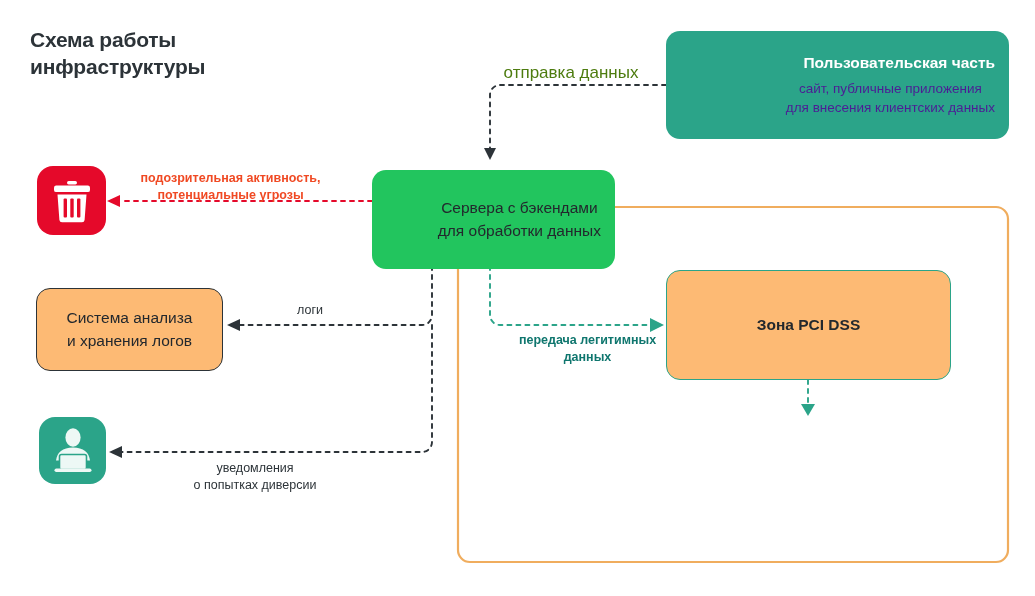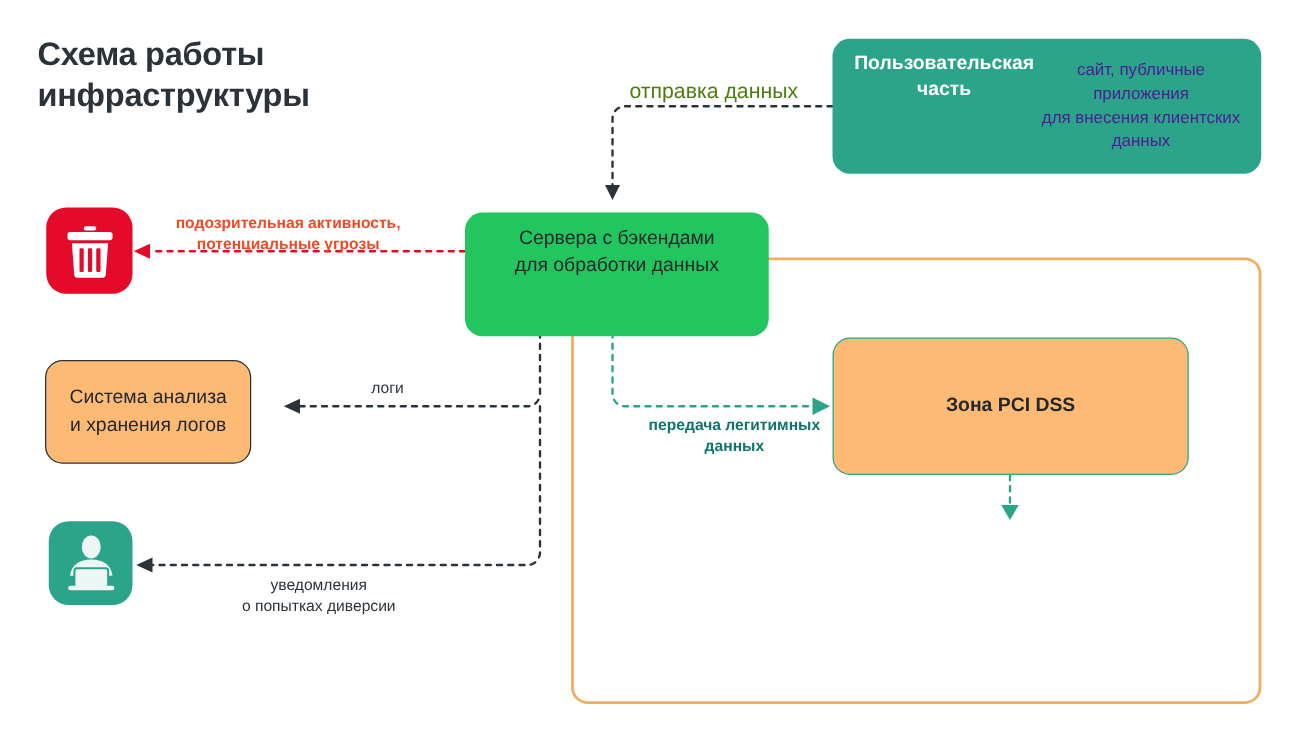--- a/index.html
+++ b/index.html
@@ -27,34 +27,34 @@
     pointer-events: none;
   }
 
   .node { position: absolute; box-sizing: border-box; }
 
   
   #title {
     left: 30px;
     top: 27px;
     width: 330px;
-    font-size: 26px;
+    font-size: 21px;
     font-weight: 700;
     line-height: 1.28;
     color: #2c3338;
     letter-spacing: -0.2px;
     white-space: pre-line;
   }
 
   
   .box-filled {
     border-radius: 14px;
     display: flex;
-    flex-direction: row;
-    align-items: flex-start;
+    flex-direction: column;
+    align-items: flex-end;
     justify-content: center;
     text-align: center;
     padding: 10px 14px;
   }
   .box-title {
     font-size: 15.5px;
     font-weight: 700;
     line-height: 1.35;
   }
   .box-sub {
@@ -105,21 +105,21 @@
   #pci-zone .box-sub { color: #3a4146; }
 
   #databases {
     left: 666px; top: 418px; width: 285px; height: 90px;
     border: 1.6px solid #2ba489;
     color: #23282d;
   }
   #databases .box-title { font-weight: 400; font-size: 15.5px; }
 
   #log-system {
-    left: 36px; top: 288px; width: 165px; height: 83px;
+    left: 36px; top: 288px; width: 187px; height: 83px;
     border: 1.6px solid #2c3338;
     color: #23282d;
     align-items: center;
   }
   #log-system .box-title {
     font-weight: 400; font-size: 15.5px; line-height: 1.45; white-space: pre-line;
   }
 
   
   .icon-tile {

